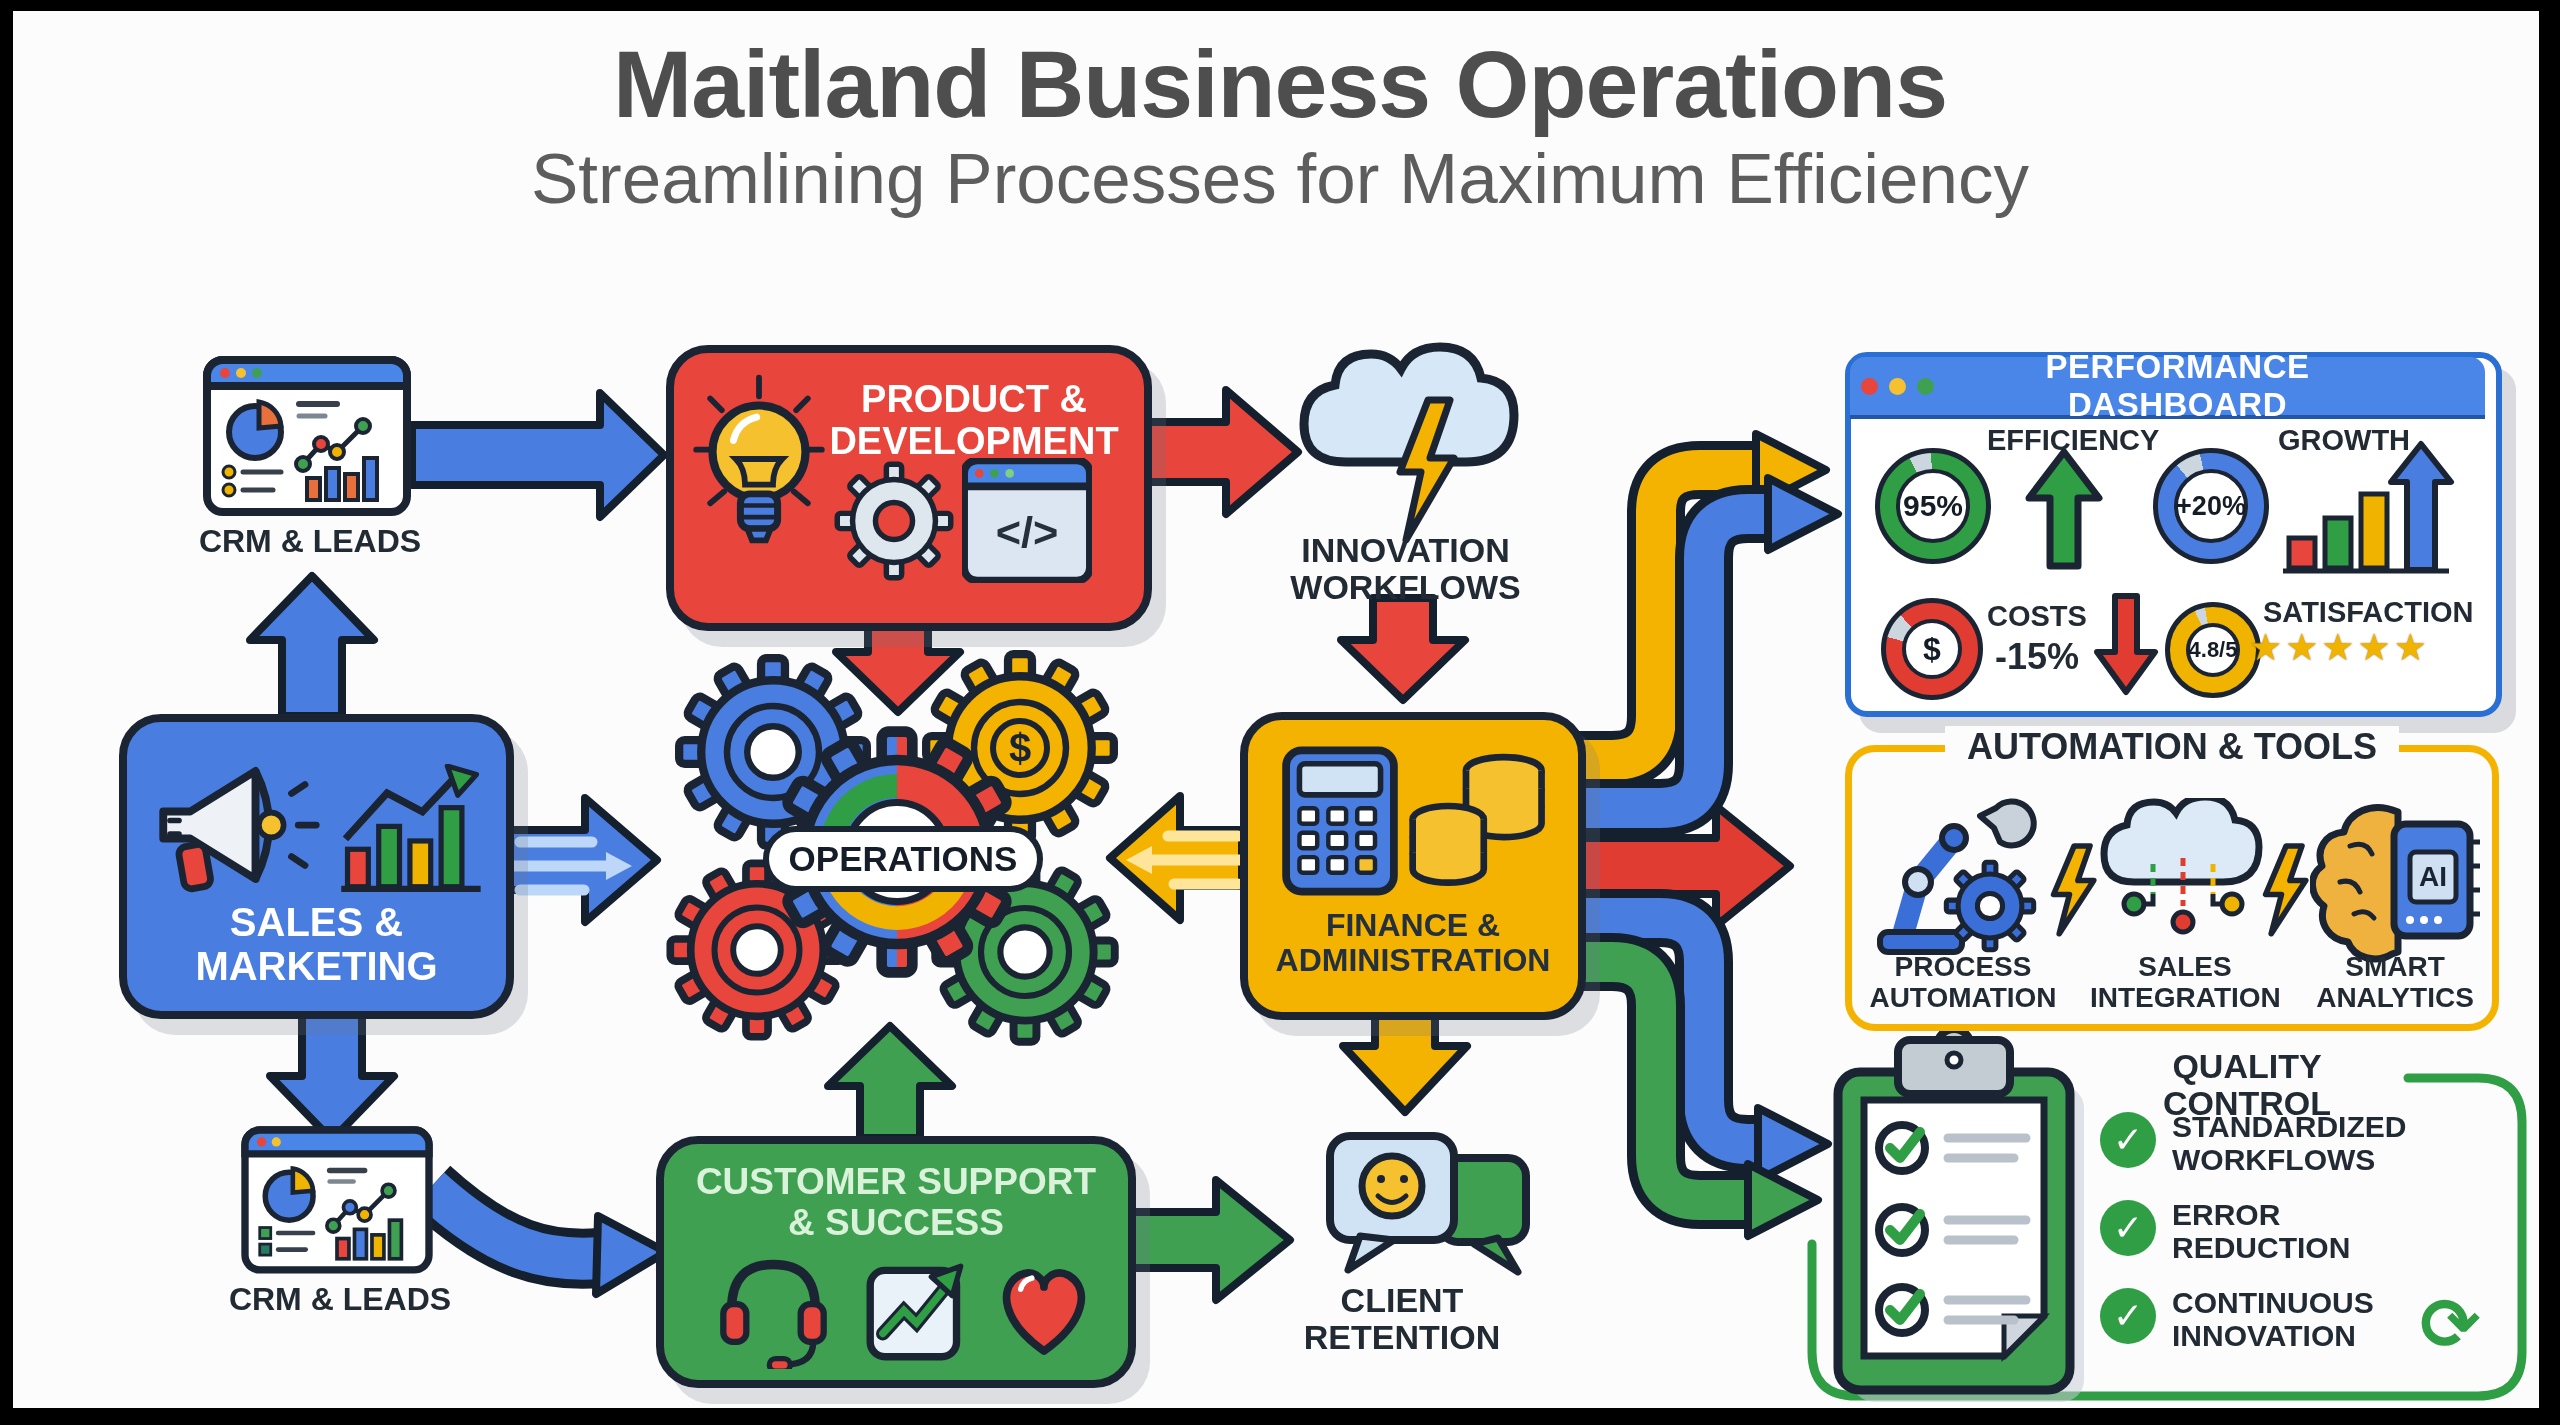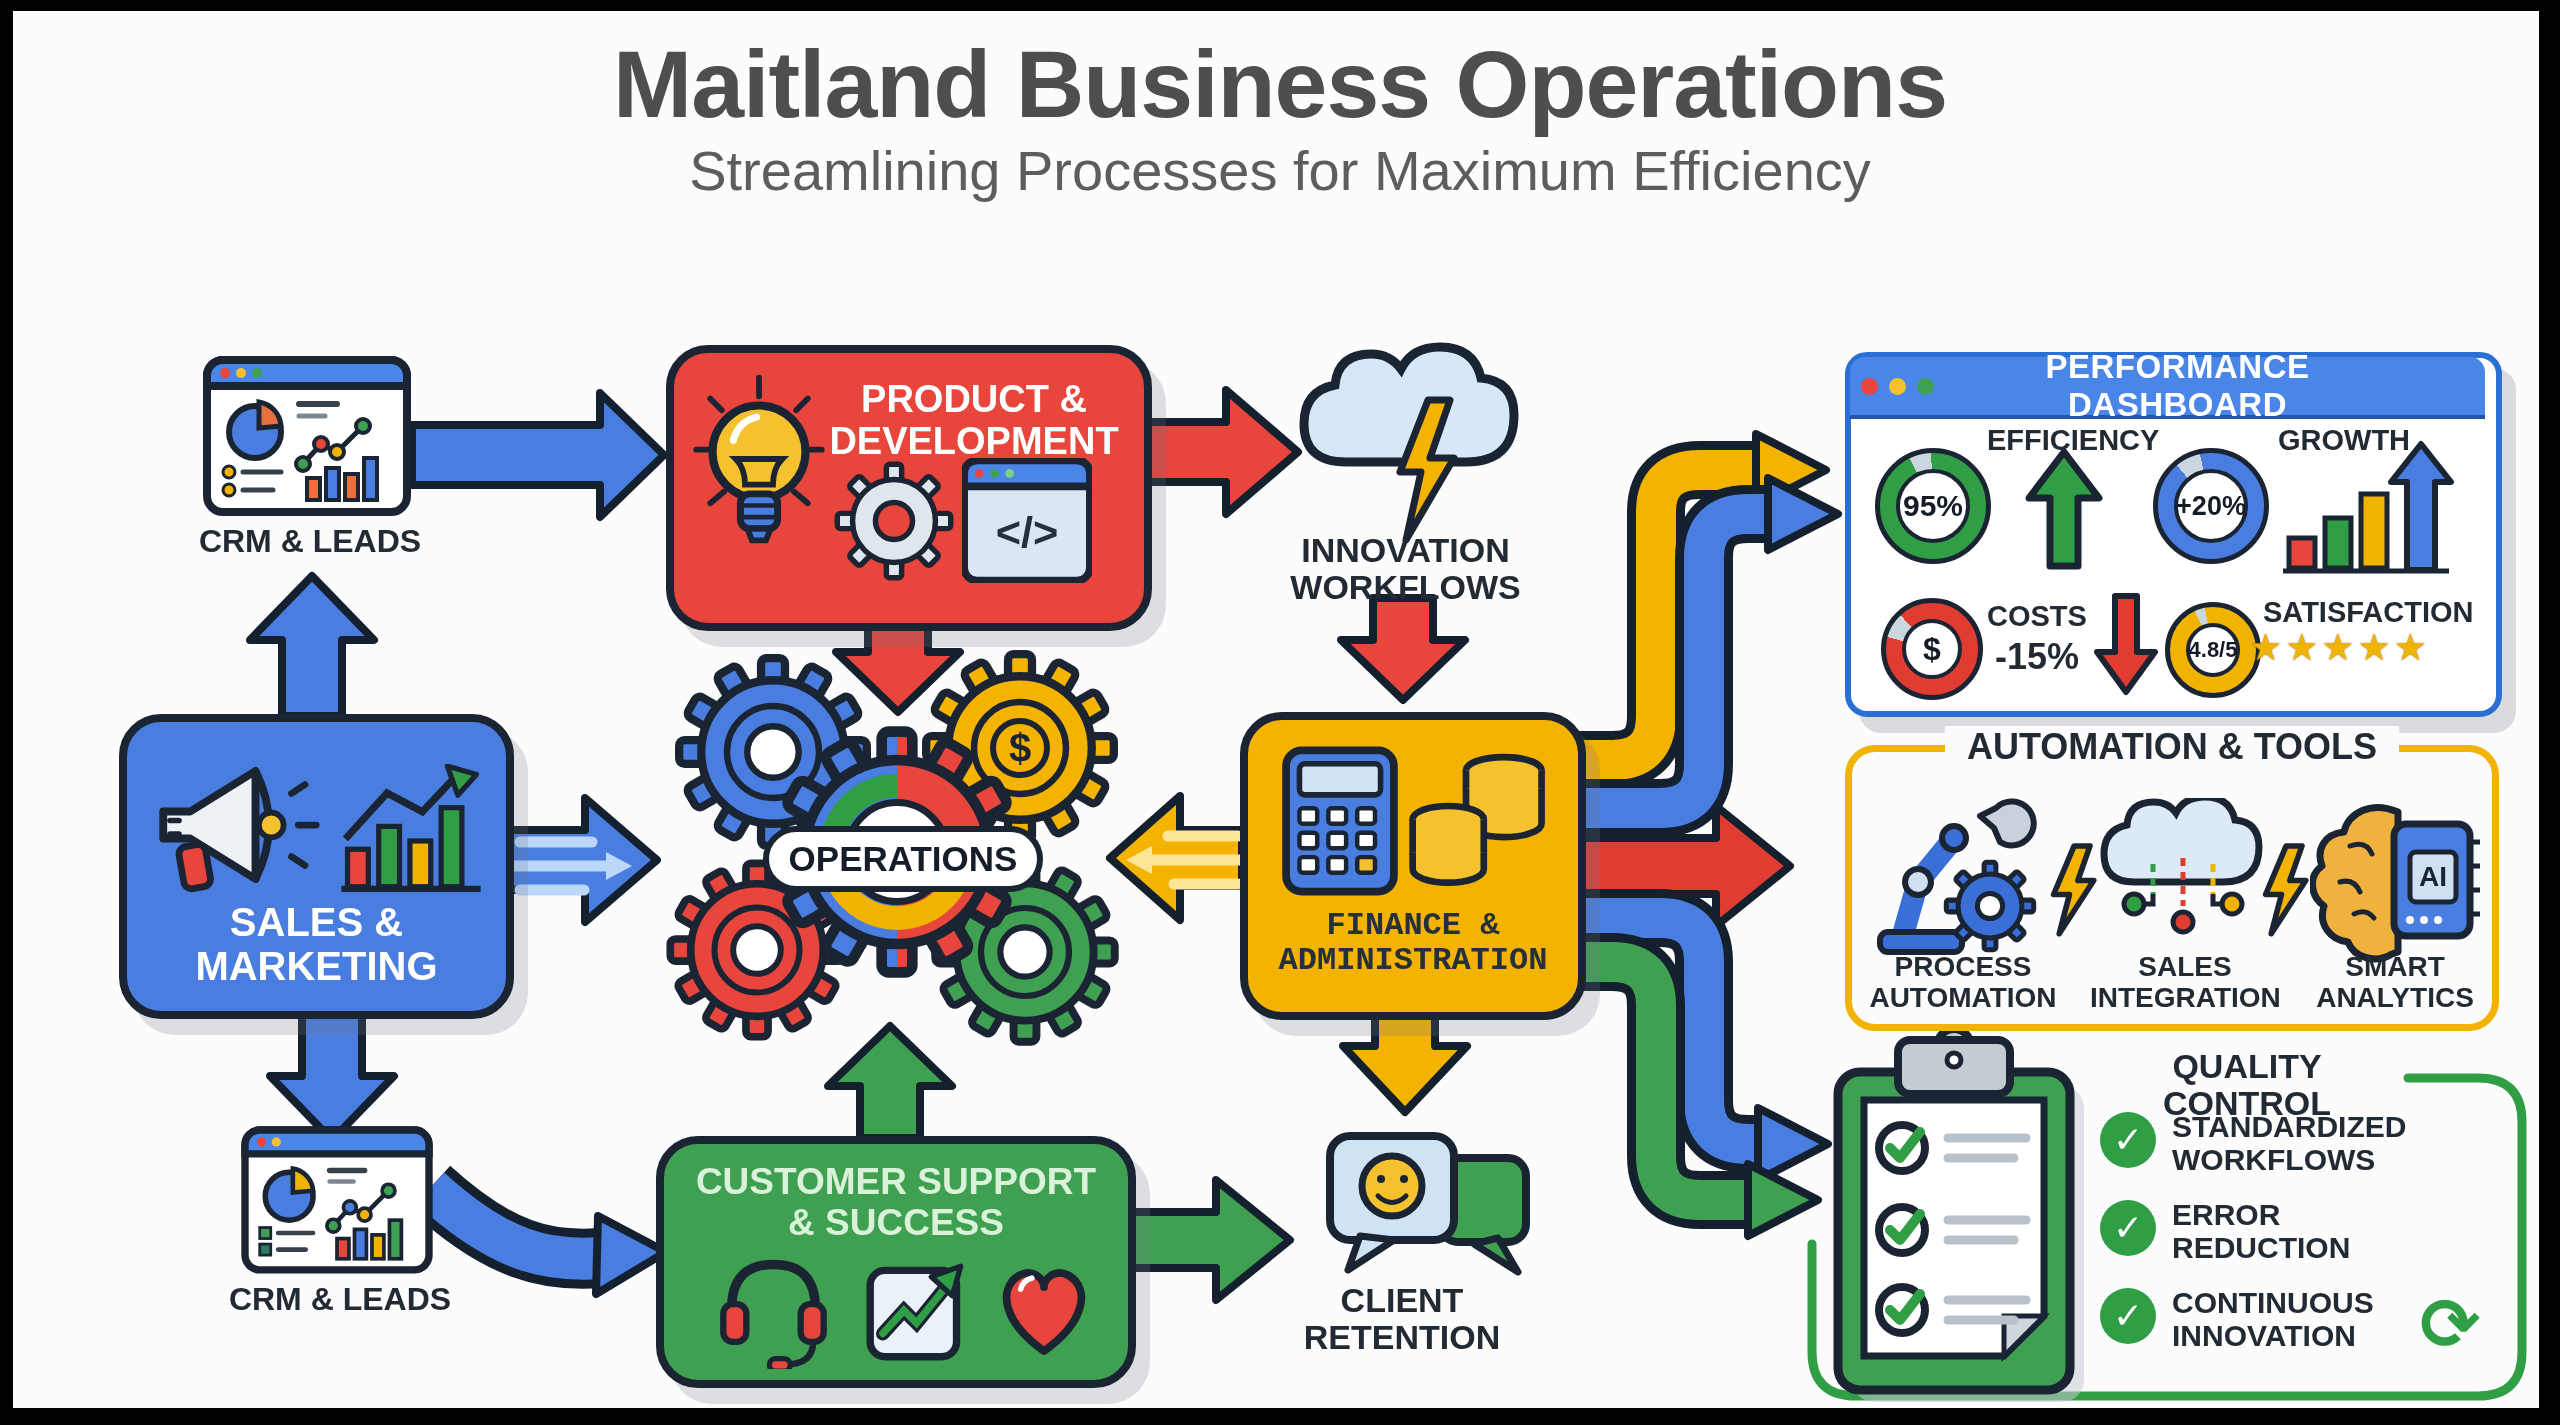--- a/index.html
+++ b/index.html
@@ -2,21 +2,21 @@
 <html><head>
 <meta charset="utf-8">
 <style>
   html,body{margin:0;padding:0;background:#000;}
   body{width:2560px;height:1425px;position:relative;overflow:hidden;
        font-family:"Liberation Sans","DejaVu Sans",sans-serif;}
   .abs{position:absolute;}
   #stage{position:absolute;left:13px;top:11px;width:2526px;height:1397px;background:#fcfcfc;}
   #content{position:absolute;left:0;top:0;width:2560px;height:1425px;}
   .title{width:2560px;text-align:center;top:30px;font-size:95px;font-weight:bold;color:#4e4e4e;letter-spacing:-1px;}
-  .subtitle{width:2560px;text-align:center;top:138px;font-size:56px;font-weight:400;color:#5d5d5d;}
+  .subtitle{width:2560px;text-align:center;top:138px;font-size:71px;font-weight:400;color:#5d5d5d;}
   .node-box{border:8px solid #1a2433;border-radius:42px;box-shadow:14px 16px 0 rgba(110,120,135,.22);}
   #sales-box{left:119px;top:714px;width:379px;height:289px;background:#4a7de0;}
   #product-box{left:666px;top:345px;width:470px;height:270px;background:#e8453c;}
   #finance-box{left:1240px;top:712px;width:330px;height:292px;background:#f5b301;}
   #customer-box{left:656px;top:1136px;width:464px;height:236px;background:#3fa052;}
   .box-label{position:absolute;width:100%;text-align:center;font-weight:bold;line-height:1.1;}
   #sales-box .box-label{top:178px;font-size:40px;color:#ffffff;}
   #product-box .box-label{left:150px;top:26px;width:300px;font-size:38px;color:#ffffff;}
   #finance-box .box-label{top:188px;font-size:32px;color:#24303c;}
   #customer-box .box-label{top:18px;font-size:37px;color:#d9f2d9;}
@@ -336,21 +336,21 @@
         <circle cx="30" cy="14" r="4" fill="#3fa052"></circle>
         <circle cx="44" cy="14" r="4" fill="#7fd17f"></circle>
       <text x="60" y="82" text-anchor="middle" font-size="40" font-weight="bold" fill="#24303c">&lt;/&gt;</text>
     </svg>
     <div class="box-label">
       <div>PRODUCT &amp;</div>
       <div>DEVELOPMENT</div>
     </div>
   </div>
 
-  <div class="abs node-box" id="finance-box" style="z-index:2;font-family:Liberation Mono, monospace;">
+  <div class="abs node-box" id="finance-box" style="z-index:2;">
     <svg class="abs" style="left:32px;top:26px;" width="120" height="150" viewBox="0 0 105 135">
       <rect x="4" y="4" width="97" height="127" rx="14" fill="#4a7de0" stroke="#1a2433" stroke-width="7"></rect>
       <rect x="16" y="16" width="73" height="28" rx="5" fill="#cfe3f5" stroke="#1a2433" stroke-width="5"></rect>
       <g fill="#ffffff" stroke="#1a2433" stroke-width="4">
         <rect x="16" y="56" width="16" height="14" rx="3"></rect>
           <rect x="42" y="56" width="16" height="14" rx="3"></rect>
           <rect x="68" y="56" width="16" height="14" rx="3"></rect>
         <rect x="16" y="78" width="16" height="14" rx="3"></rect>
           <rect x="42" y="78" width="16" height="14" rx="3"></rect>
           <rect x="68" y="78" width="16" height="14" rx="3"></rect>

